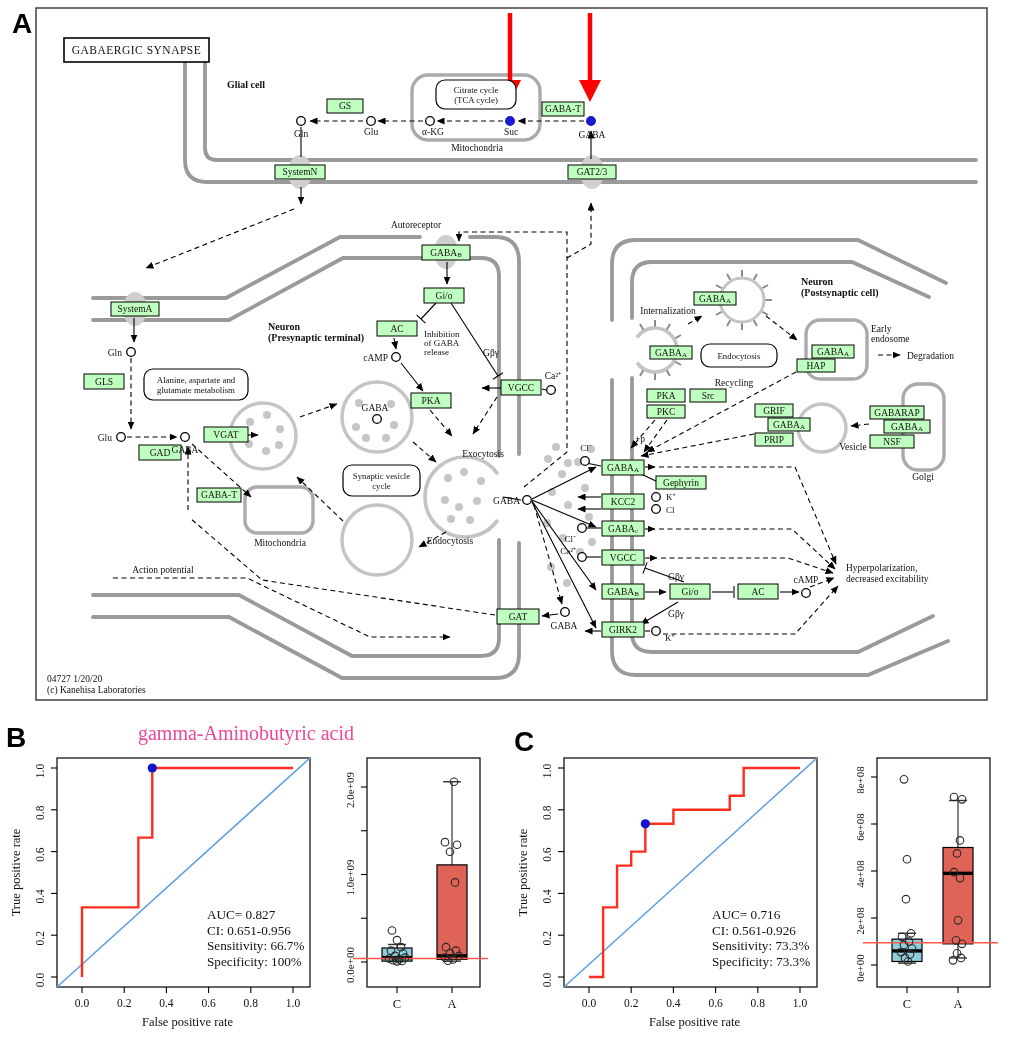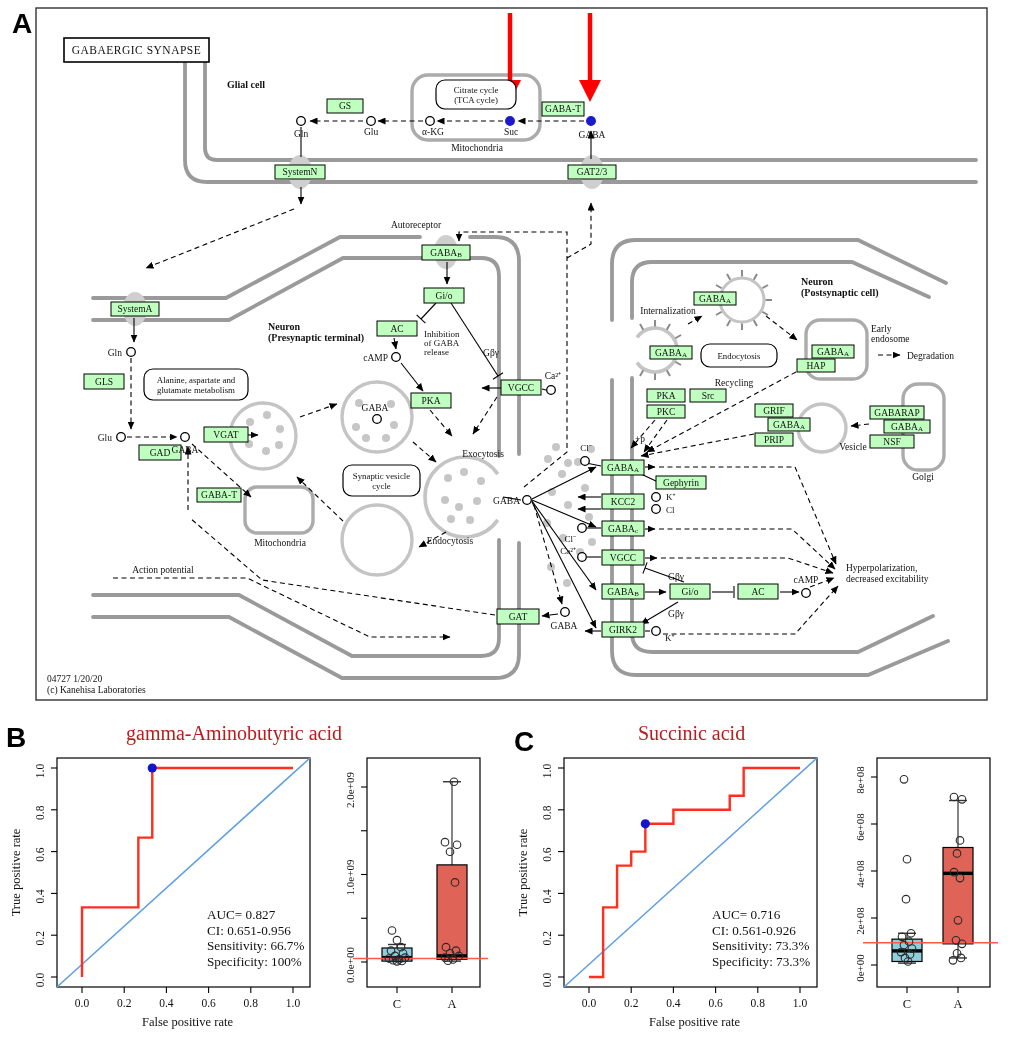--- a/index.html
+++ b/index.html
@@ -1,19 +1,19 @@
 <!DOCTYPE html>
 <html><head>
 <meta charset="utf-8">
 <style>
   html,body{margin:0;padding:0;background:#fff;}
   .page{position:relative;width:1020px;height:1039px;background:#fff;overflow:hidden;
         font-family:"Liberation Serif",serif;}
   .panel-letter{position:absolute;font:bold 28px "Liberation Sans",sans-serif;color:#000;}
-  .plot-title{position:absolute;font:20px "Liberation Serif",serif;color:#b91c1c;}
+  .plot-title{position:absolute;font:20px "Liberation Serif",serif;color:#ec4899;text-align:center;}
   svg{position:absolute;left:0;top:0;}
   text{font-family:"Liberation Serif",serif;fill:#111;}
 </style>
 </head>
 <body>
 
 <div class="page">
   <svg id="fig" width="1020" height="1039" viewBox="0 0 1020 1039">
       <defs>
         <marker id="ah" markerWidth="9" markerHeight="7" refX="7.5" refY="3.5" orient="auto" markerUnits="userSpaceOnUse">
@@ -598,14 +598,13 @@
         <circle cx="962" cy="943.85" r="3.8" fill="none" stroke="#2A2A2A" stroke-width="1.1"></circle>
         <circle cx="957" cy="953.25" r="3.8" fill="none" stroke="#2A2A2A" stroke-width="1.1"></circle>
         <circle cx="961" cy="957.95" r="3.8" fill="none" stroke="#2A2A2A" stroke-width="1.1"></circle>
         <circle cx="953" cy="960.3" r="3.8" fill="none" stroke="#2A2A2A" stroke-width="1.1"></circle>
       </g>
     </svg>
   <div class="panel-letter" style="left:12px;top:8px;">A</div>
   <div class="panel-letter" style="left:6px;top:722px;">B</div>
   <div class="panel-letter" style="left:514px;top:726px;">C</div>
   <div class="plot-title" style="left:126px;top:722px;width:240px;">gamma-Aminobutyric acid</div>
-  <div class="plot-title" style="left:638px;top:722px;width:230px;">Succinic acid</div>
 </div>
 
 </body></html>

